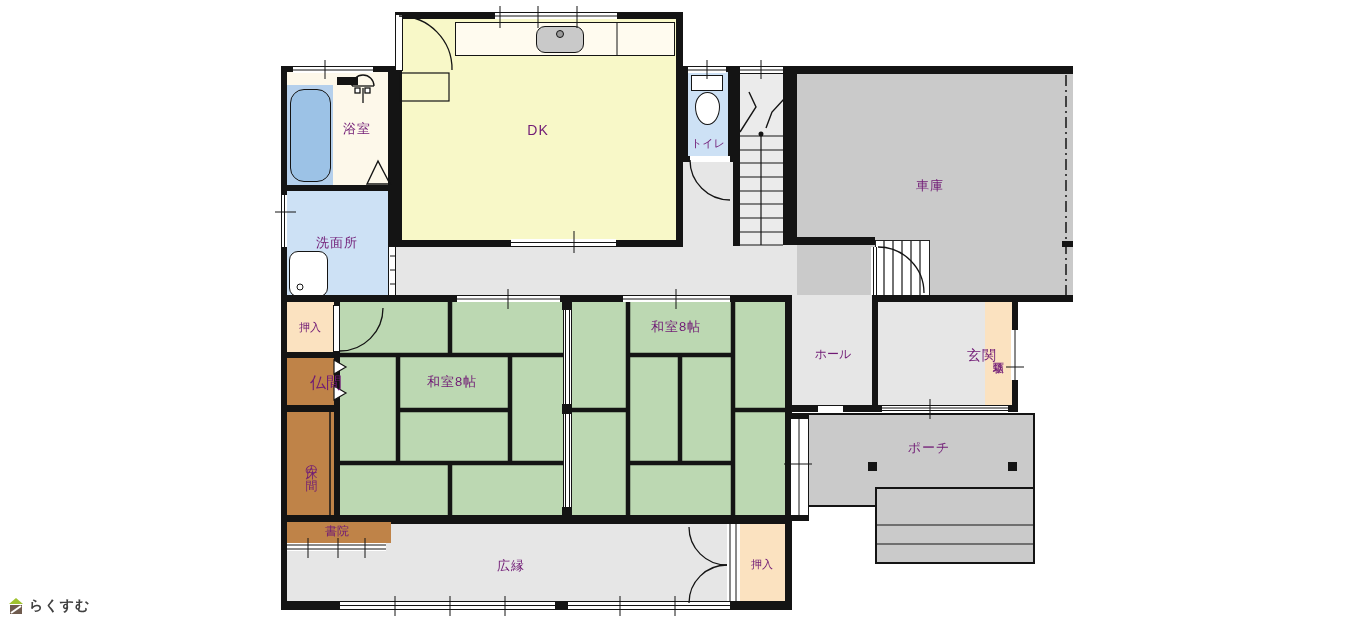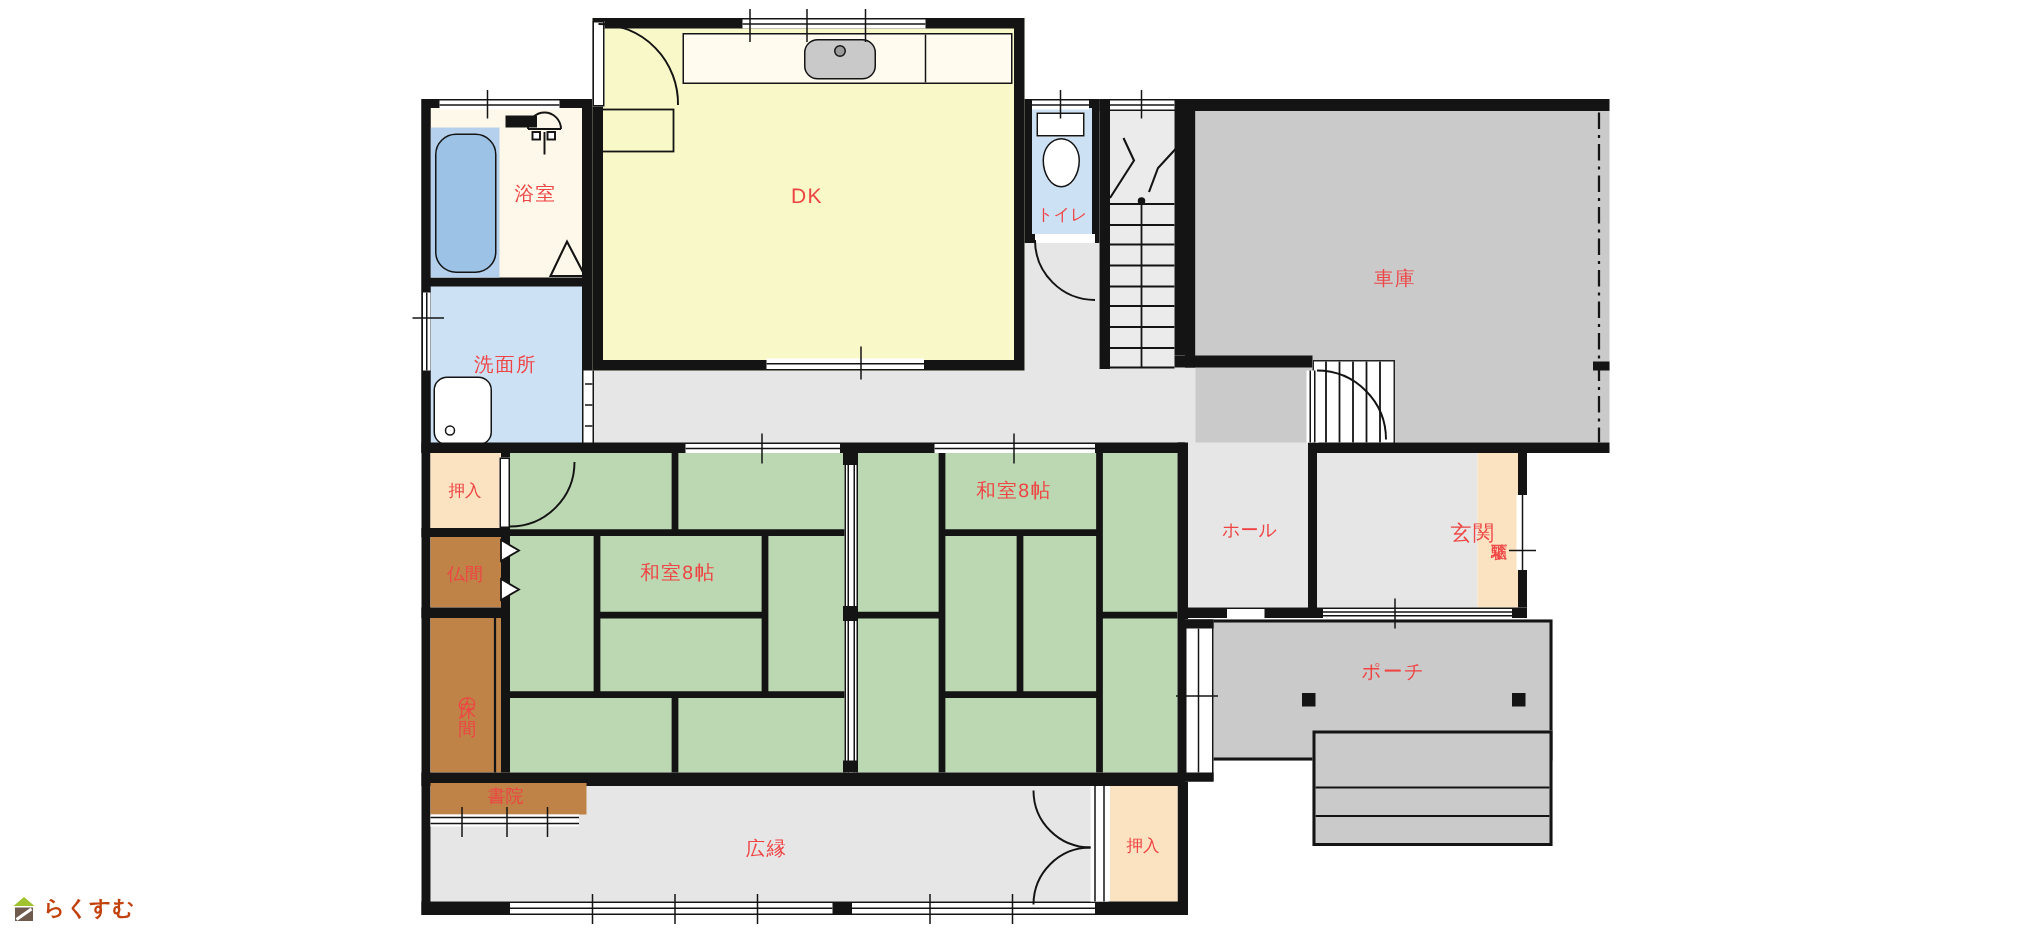--- a/index.html
+++ b/index.html
@@ -3,27 +3,27 @@
 <meta charset="utf-8">
 <style>
   html,body{margin:0;padding:0;background:#ffffff;}
   body{width:1350px;height:627px;position:relative;overflow:hidden;
        font-family:"Liberation Sans","DejaVu Sans",sans-serif;color:#222;}
   .abs{position:absolute;box-sizing:border-box;}
   .wall{background:#141414;}
   .floor-corridor{background:#e6e6e6;}
   .floor-gray{background:#cacaca;}
   .lbl{position:absolute;transform:translate(-50%,-50%);white-space:nowrap;
-       font-size:13px;color:#ef4444;letter-spacing:1px;}
+       font-size:13px;color:#701a75;letter-spacing:1px;}
   .lbl.vert{writing-mode:vertical-rl;letter-spacing:2px;}
   .win{background:#ffffff;}
   svg.overlay{position:absolute;left:0;top:0;pointer-events:none;}
   .leaf{background:#ffffff;border:1px solid #141414;}
   .logo{position:absolute;left:8px;top:597px;display:flex;align-items:center;gap:5px;}
-  .logo-text{font-size:14px;font-weight:bold;color:#c2410c;letter-spacing:1px;}
+  .logo-text{font-size:14px;font-weight:bold;color:#404040;letter-spacing:1px;}
 </style>
 </head>
 <body>
 
 <div class="abs floor-corridor" style="left:683px;top:160px;width:50px;height:142px;"></div>
 <div class="abs floor-corridor" style="left:396px;top:245px;width:394px;height:57px;"></div>
 <div class="abs floor-corridor" style="left:790px;top:245px;width:82px;height:160px;"></div>
 <div class="abs floor-corridor" style="left:878px;top:302px;width:107px;height:103px;"></div>
 <div class="abs floor-corridor" style="left:287px;top:524px;width:448px;height:77px;"></div>
 <div class="abs" style="left:740px;top:73px;width:43px;height:172px;background:#ebebeb;"></div>
@@ -253,21 +253,21 @@
 <div class="lbl" style="left:337px;top:243px;">洗面所</div>
 <div class="lbl" style="left:708px;top:143px;font-size:11px;letter-spacing:0;">トイレ</div>
 <div class="lbl" style="left:930px;top:186px;">車庫</div>
 <div class="lbl" style="left:452px;top:382px;">和室8帖</div>
 <div class="lbl" style="left:676px;top:327px;">和室8帖</div>
 <div class="lbl" style="left:833px;top:354px;font-size:12px;letter-spacing:0;">ホール</div>
 <div class="lbl" style="left:982px;top:356px;font-size:14px;">玄関</div>
 <div class="lbl vert" style="left:998px;top:354px;font-size:11px;letter-spacing:0;">下駄箱</div>
 <div class="lbl" style="left:929px;top:448px;">ポーチ</div>
 <div class="lbl" style="left:310px;top:327px;font-size:11px;letter-spacing:0;">押入</div>
-<div class="lbl" style="left:310px;top:383px;font-size:12px;letter-spacing:0;">仏間</div>
+<div class="lbl" style="left:326px;top:383px;font-size:16px;letter-spacing:0;">仏間</div>
 <div class="lbl vert" style="left:311px;top:464px;font-size:12px;letter-spacing:0;">床の間</div>
 <div class="lbl" style="left:337px;top:531px;font-size:12px;letter-spacing:0;">書院</div>
 <div class="lbl" style="left:511px;top:566px;">広縁</div>
 <div class="lbl" style="left:762px;top:564px;font-size:11px;letter-spacing:0;">押入</div>
 
 <div class="logo">
   <svg width="16" height="16" viewBox="0 0 16 16">
     <polygon points="8,0 15,6 1,6" fill="#9fc22e"></polygon>
     <rect x="2" y="7" width="12" height="9" fill="#6f5b4e"></rect>
     <line x1="3" y1="15" x2="13" y2="8" stroke="#ffffff" stroke-width="2"></line>

